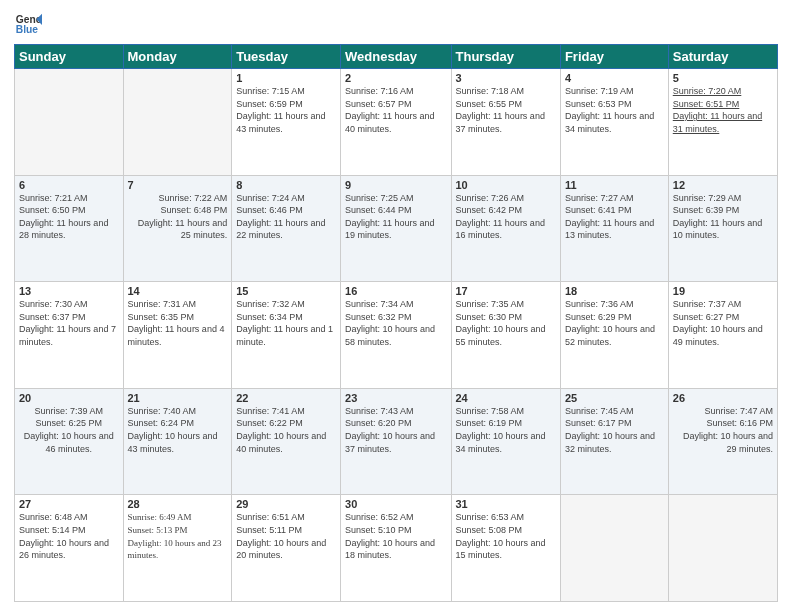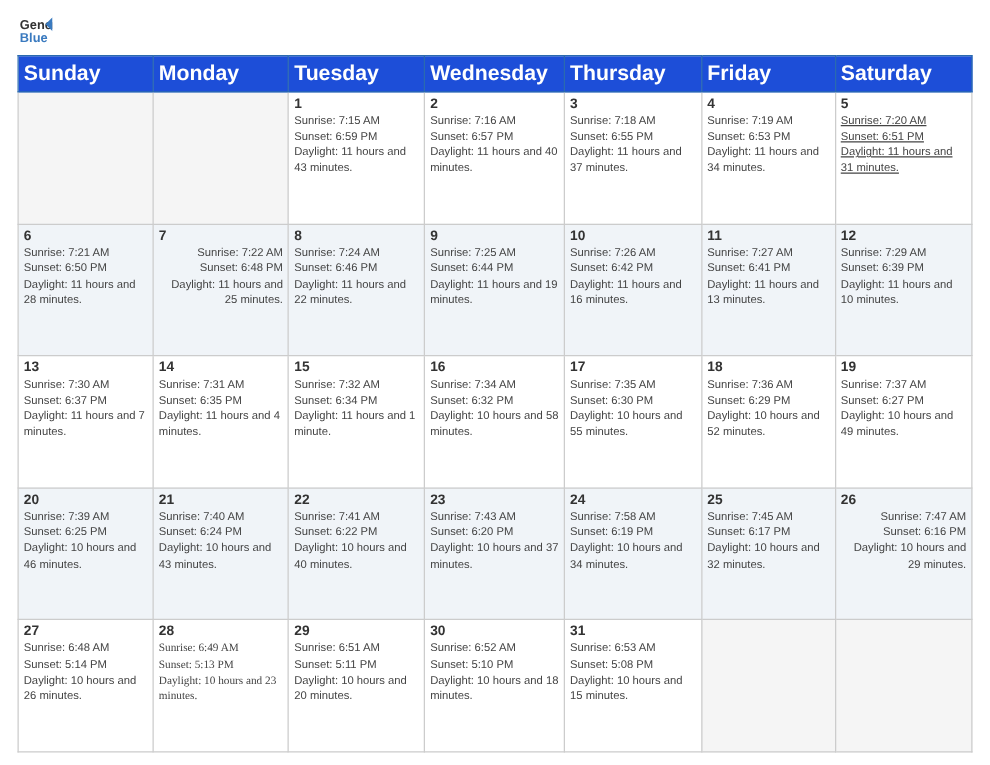--- a/index.html
+++ b/index.html
@@ -46,25 +46,25 @@
       font-size: 13px;
       color: #555;
     }
     .calendar {
       flex: 1;
       border-collapse: collapse;
       width: 100%;
       font-size: 9.5px;
     }
     .calendar th {
-      background: #1d4ed8;
+      background: #0f766e;
       color: #fff;
       padding: 4px 4px;
       text-align: left;
-      font-size: 17px;
+      font-size: 13px;
       font-weight: bold;
       border: 1px solid #2a6aaf;
     }
     .calendar td {
       border: 1px solid #ccc;
       padding: 3px 4px;
       vertical-align: top;
       width: 113px;
       height: 74px;
       background: #fff;
@@ -237,21 +237,21 @@
           <td>
             <div class="day-number">19</div>
             <div class="day-info" style="white-space: pre-line;">Sunrise: 7:37 AM
 Sunset: 6:27 PM
 Daylight: 10 hours and 49 minutes.</div>
           </td>
         </tr>
         <tr class="row-shaded">
           <td>
             <div class="day-number">20</div>
-            <div class="day-info" style="white-space: pre-line;">Sunrise: 7:39 AM
+            <div class="day-info" style="white-space: pre-line; text-align: center;">Sunrise: 7:39 AM
 Sunset: 6:25 PM
 Daylight: 10 hours and 46 minutes.</div>
           </td>
           <td>
             <div class="day-number">21</div>
             <div class="day-info" style="white-space: pre-line;">Sunrise: 7:40 AM
 Sunset: 6:24 PM
 Daylight: 10 hours and 43 minutes.</div>
           </td>
           <td>

